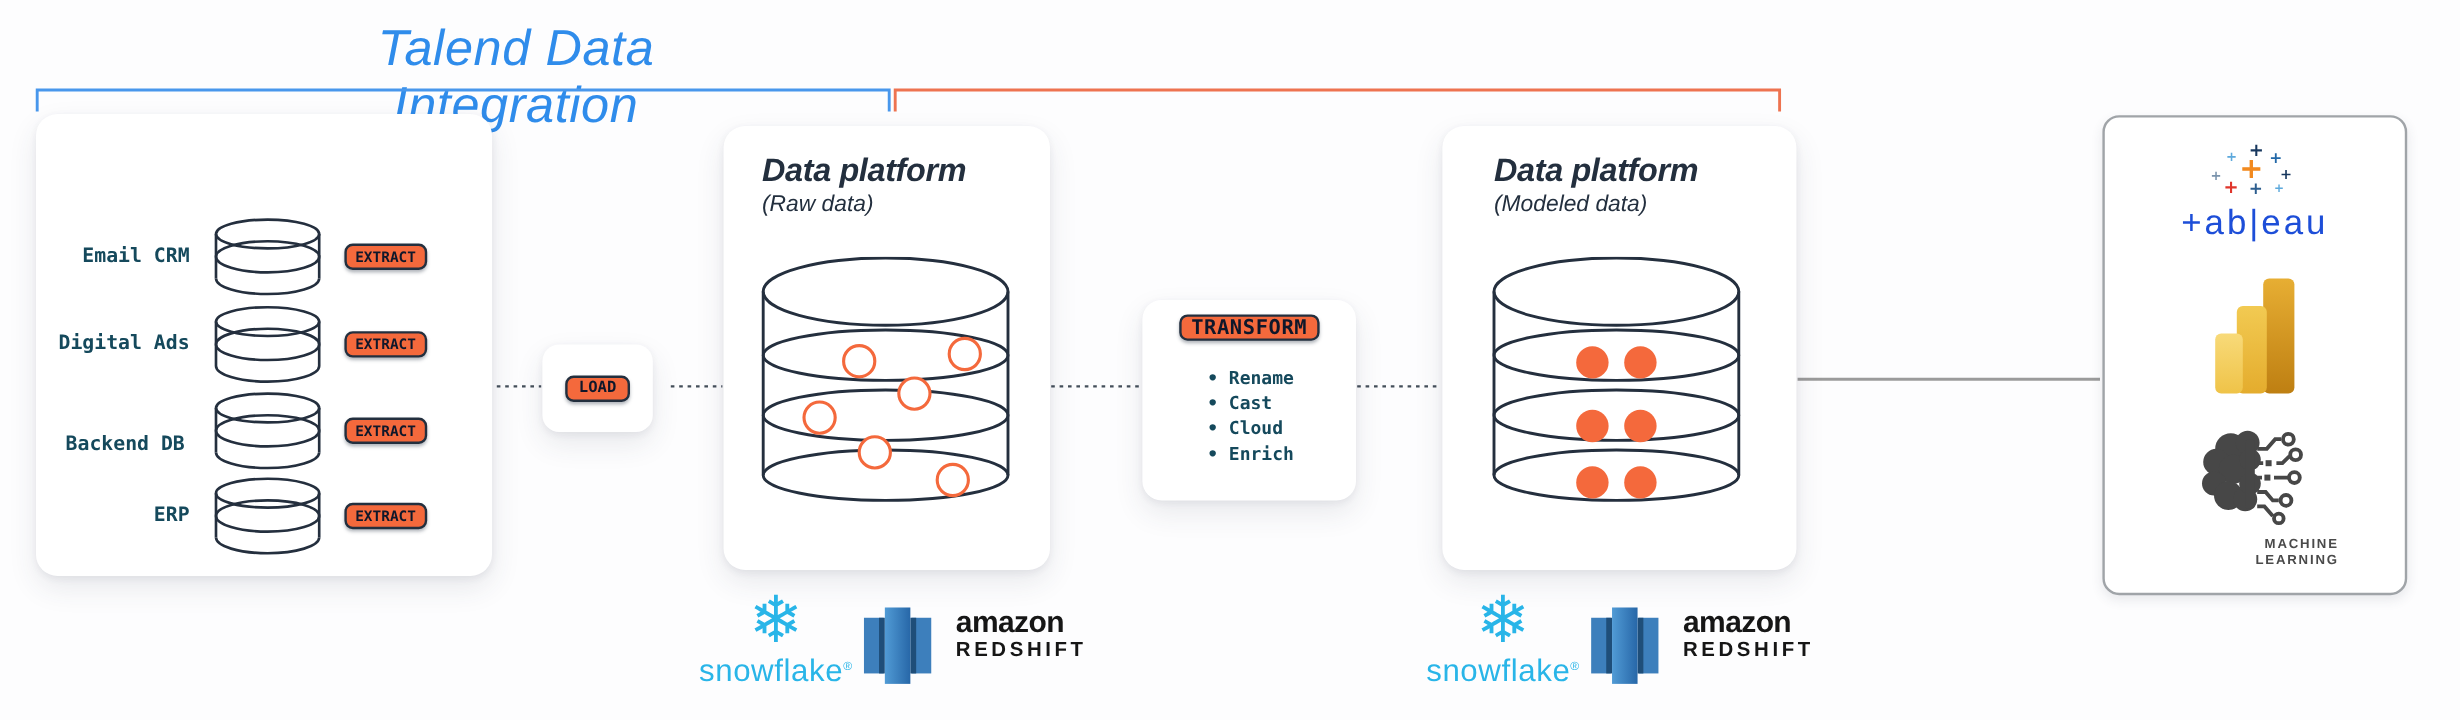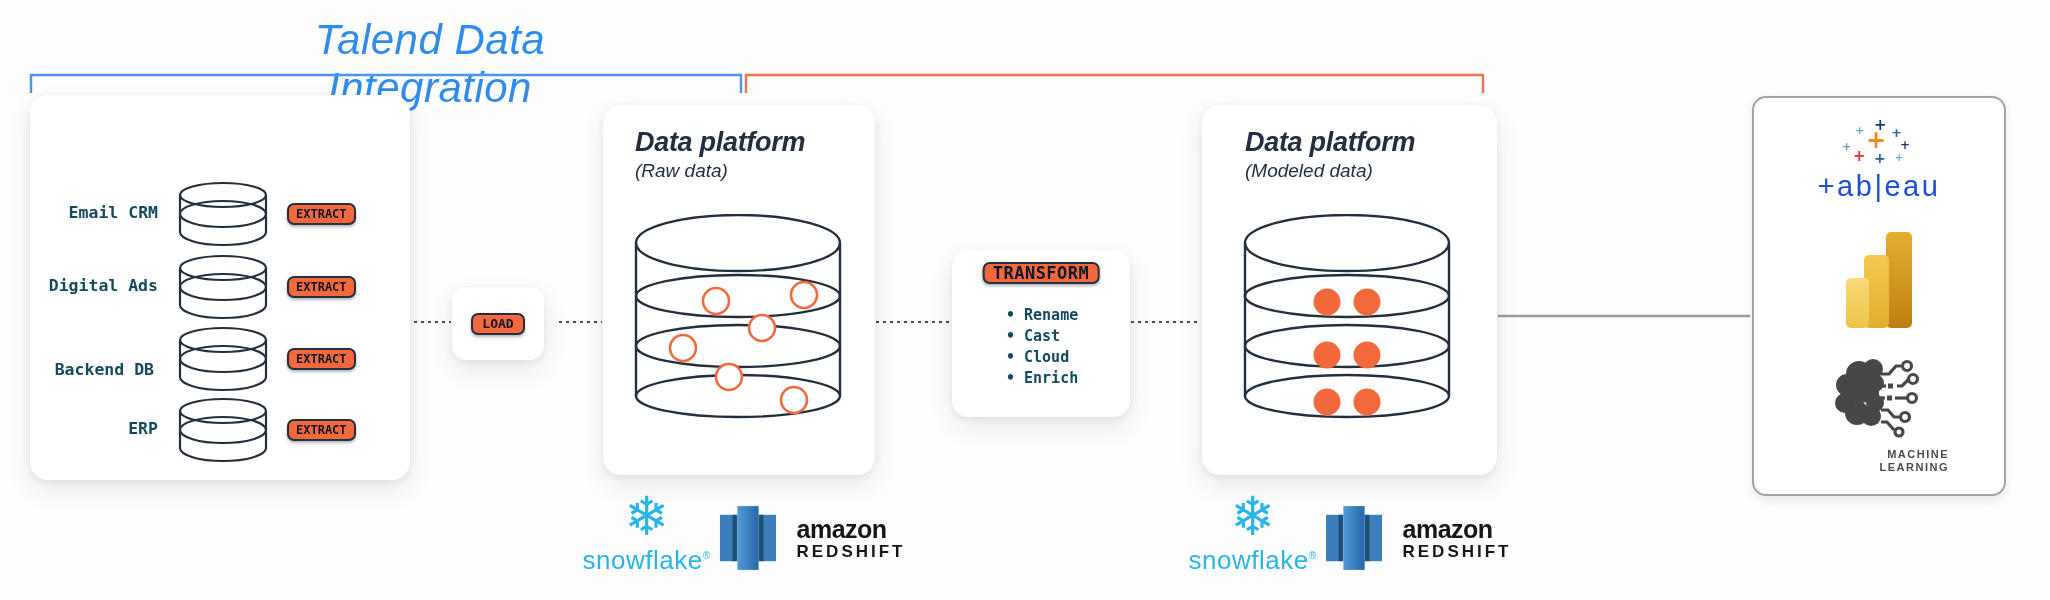--- a/index.html
+++ b/index.html
@@ -26,21 +26,21 @@
   .op-row{display:flex;align-items:center;gap:9px;height:21px;
           font-family:"DejaVu Sans Mono","Liberation Mono",monospace;
           font-weight:bold;font-size:15px;color:#15495C;}
   .op-bullet{font-size:15px;}
   
   .vendor-group{position:absolute;display:flex;justify-content:center;align-items:flex-start;gap:8px;width:300px;}
   .snowflake-block{display:flex;flex-direction:column;align-items:center;}
   .snowflake-glyph{font-size:54px;line-height:50px;color:#29B5E8;font-family:"DejaVu Sans",sans-serif;}
   .snowflake-word{font-size:26px;color:#29B5E8;letter-spacing:.5px;line-height:28px;}
   .snowflake-word sup{font-size:10px;}
-  .redshift-block{display:flex;align-items:center;gap:20px;margin-top:14px;}
+  .redshift-block{display:flex;align-items:flex-start;gap:20px;margin-top:14px;}
   .amazon-word{font-size:25px;font-weight:bold;color:#161616;line-height:26px;letter-spacing:-.5px;}
   .redshift-word{font-size:17px;color:#161616;letter-spacing:3px;line-height:19px;font-weight:700;}
   
   .outputs-card{position:absolute;background:#fff;border:2px solid #A0A4A8;border-radius:14px;
                 box-shadow:0 4px 10px rgba(50,60,80,.10);}
   .tableau-word{font-size:29px;color:#1d4ed8;letter-spacing:2.5px;text-align:center;font-weight:500;}
   .plus{position:absolute;font-family:"DejaVu Sans",sans-serif;font-weight:bold;line-height:1;}
   .pbi-bar{position:absolute;bottom:0;border-radius:5px;}
   .ml-label{font-size:11px;font-weight:bold;color:#4A4A4A;letter-spacing:1.5px;text-align:right;line-height:13px;}
 </style>

